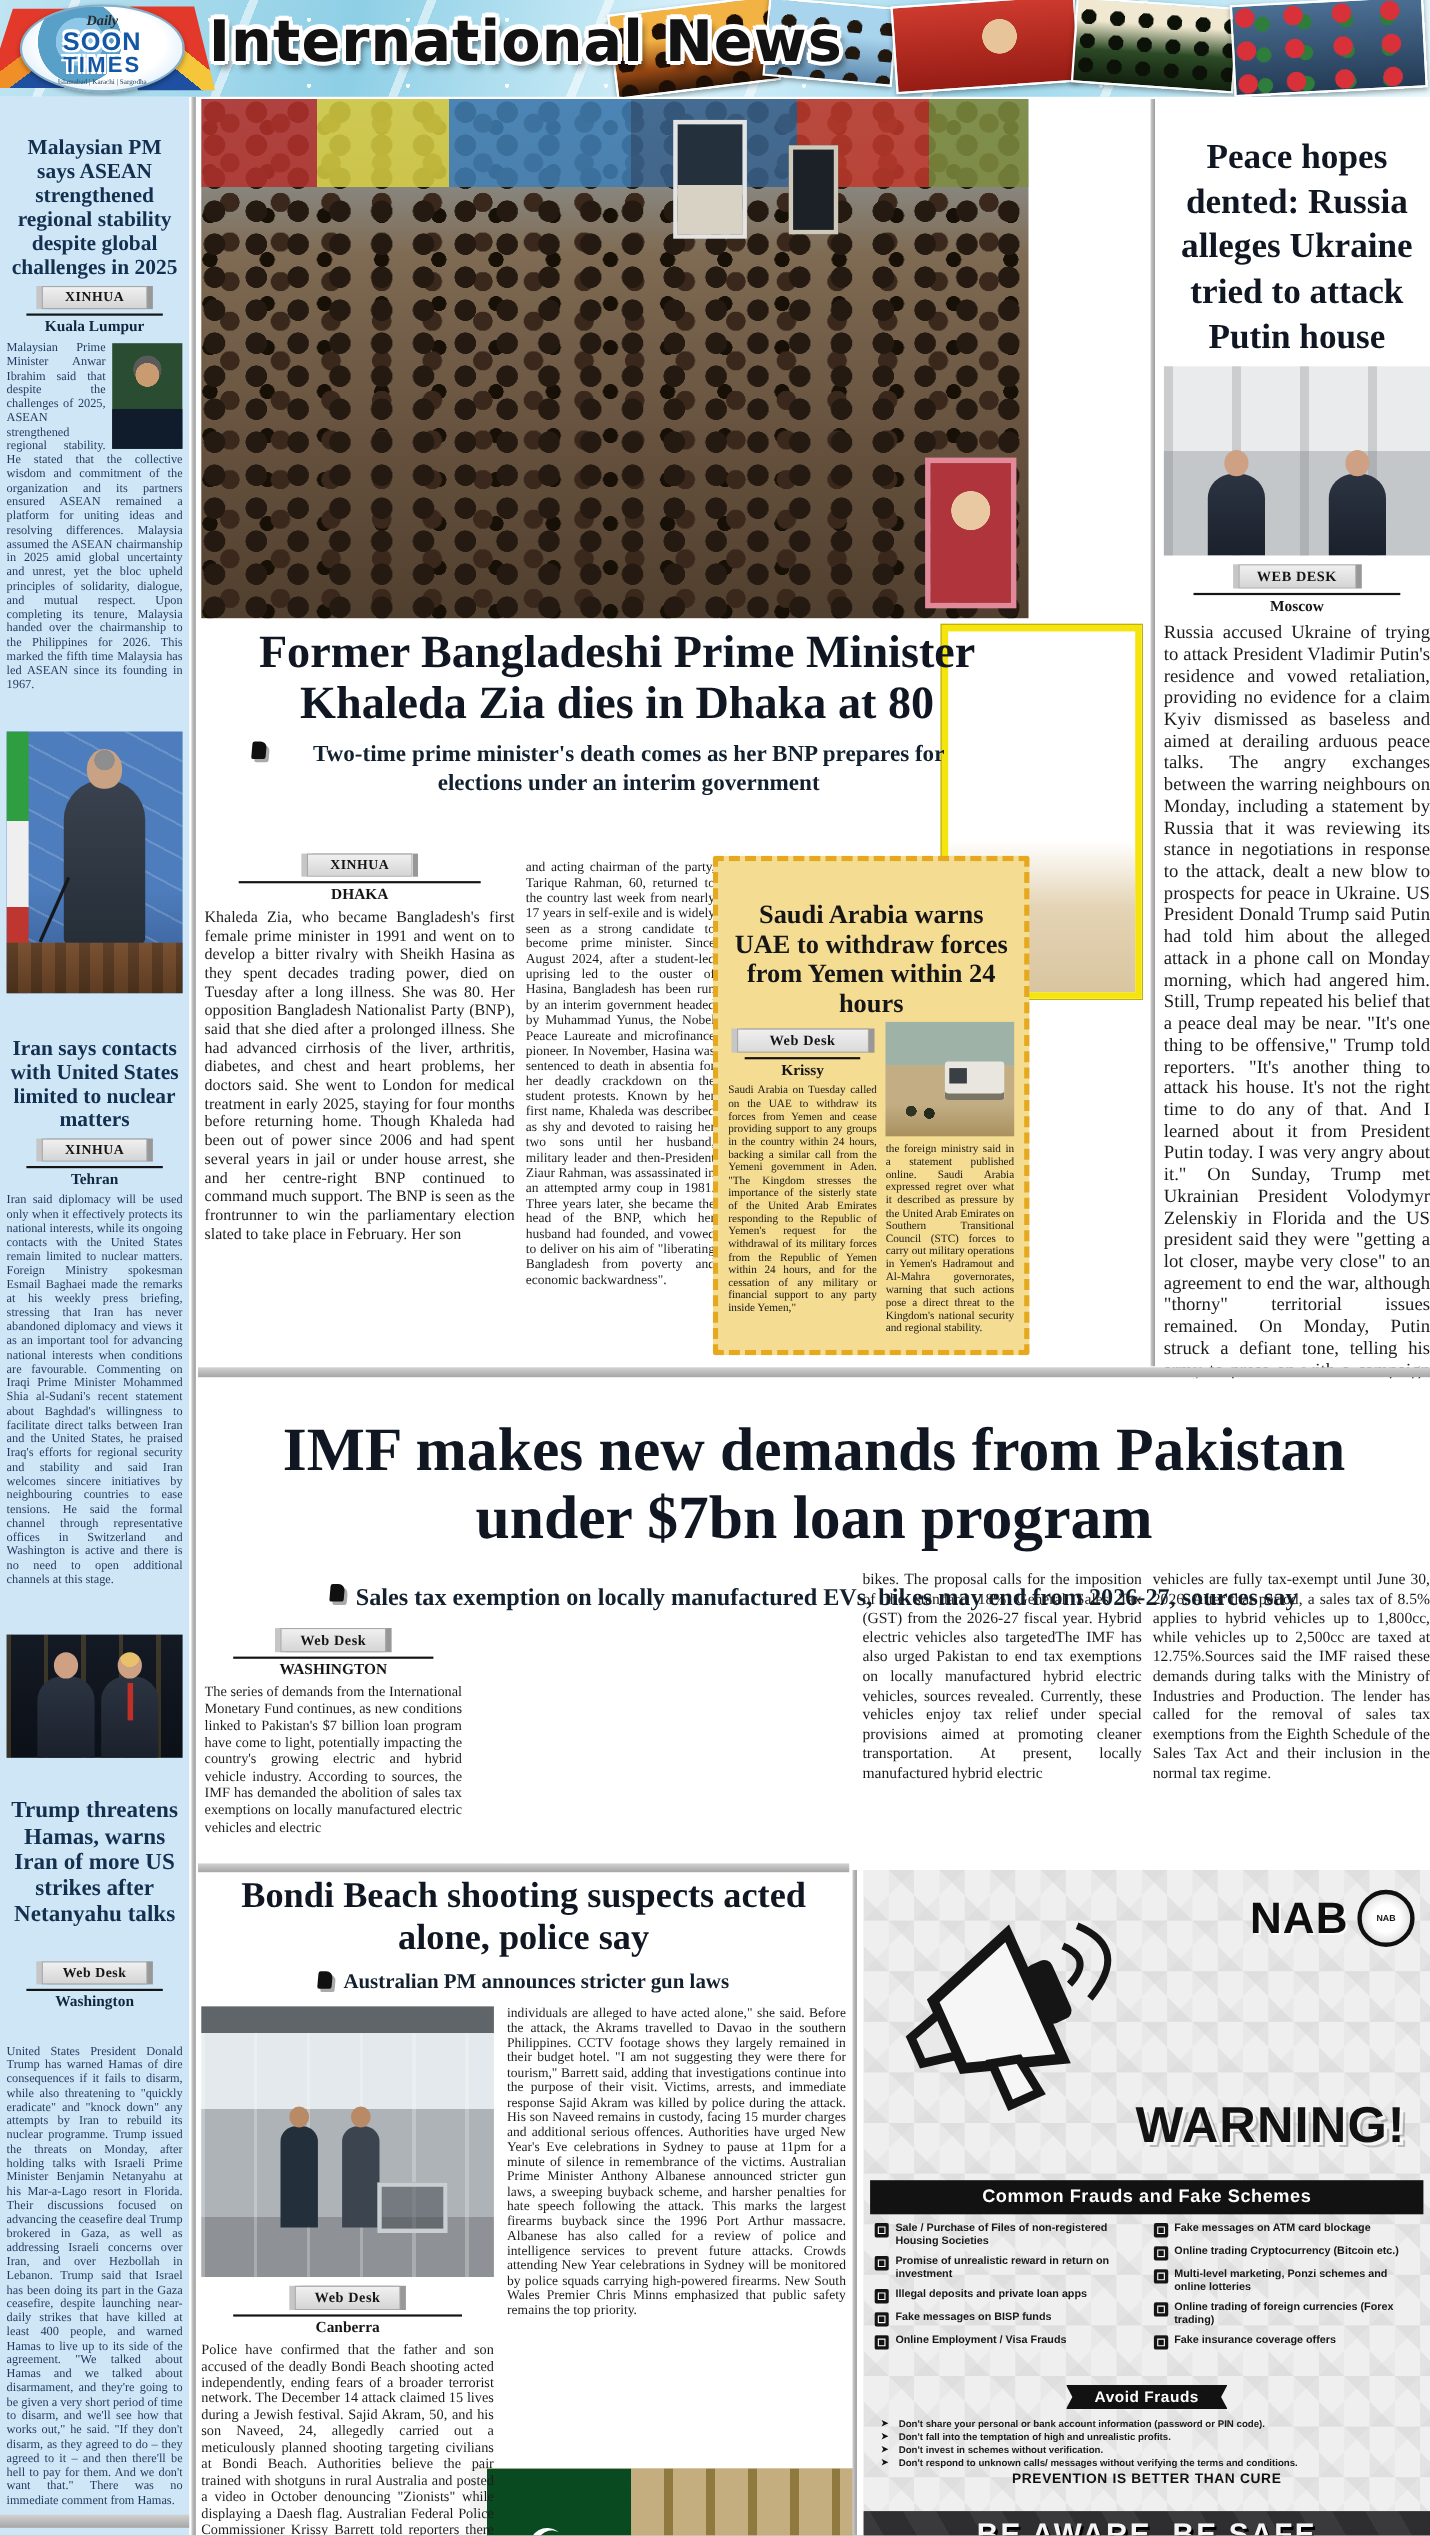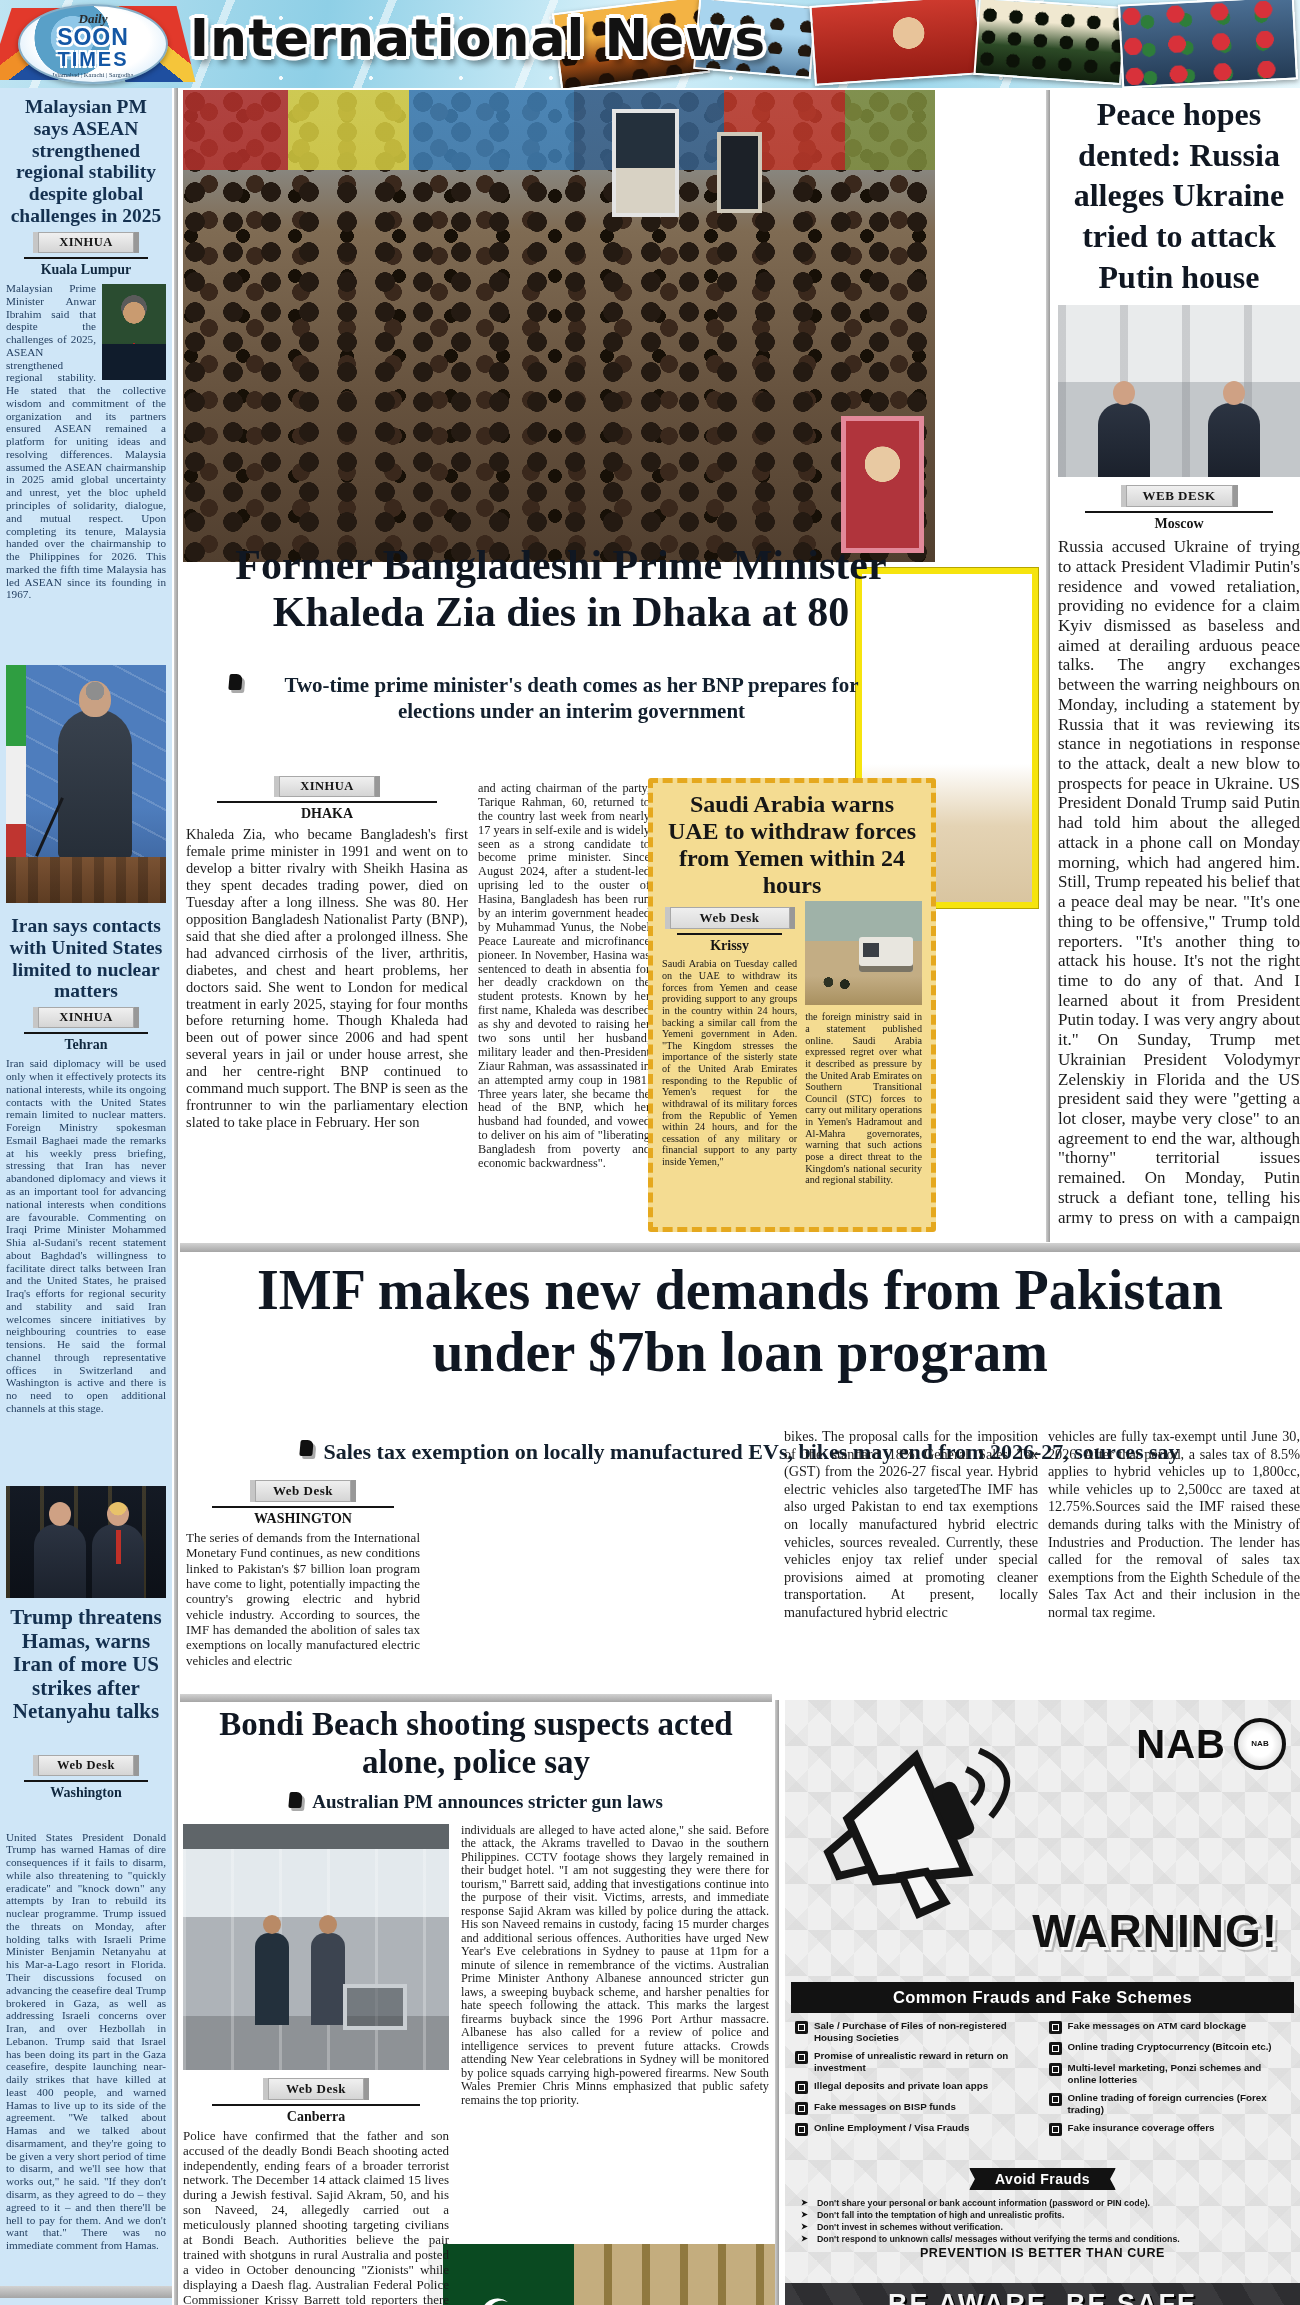--- a/index.html
+++ b/index.html
@@ -38,21 +38,21 @@
   .logo-daily{font-style:italic;font-weight:bold;font-size:13px;color:#2a2a2a;margin-top:5px;}
   .logo-soon{font-family:"Liberation Sans",sans-serif;font-weight:900;font-size:23px;line-height:.95;color:#1457a5;
     text-shadow:-2px -2px 0 #fff,2px -2px 0 #fff,-2px 2px 0 #fff,2px 2px 0 #fff;letter-spacing:1px;}
   .logo-times{font-family:"Liberation Sans",sans-serif;font-weight:900;font-size:20px;line-height:1;color:#1457a5;
     text-shadow:-2px -2px 0 #fff,2px -2px 0 #fff,-2px 2px 0 #fff,2px 2px 0 #fff;letter-spacing:2px;}
   .logo-cities{font-size:6.5px;color:#24415e;margin-top:2px;}
 
   
   .vrule{background:linear-gradient(90deg,#cdcdcd,#9b9b9b);}
   .hbar{background:linear-gradient(180deg,#d2d2d2,#a5a5a5);}
-  .hl{font-weight:bold;color:#101722;text-align:center;}
+  .hl{font-weight:bold;color:#101722;text-align:center;margin-top:28px;}
   .body-text{color:#1c1c1c;text-align:justify;overflow:hidden;}
   .byline{text-align:center;}
   .byline-box{display:inline-block;min-width:96px;padding:2px 16px;background:linear-gradient(180deg,#f0f0f0,#d5d5d5);
     border:1px solid #a8a8a8;box-shadow:-5px 0 0 #c6c6c6,5px 0 0 #989898;font-weight:bold;font-size:13px;color:#151515;letter-spacing:.5px;}
   .byline-rule{height:2px;background:#141414;width:78%;margin:4px auto 3px;}
   .byline-city{font-weight:bold;font-size:14px;color:#151515;}
   .bullet{display:inline-block;width:13px;height:16px;background:#101010;border-radius:2px 6px 2px 2px;
     box-shadow:3px 3px 0 rgba(100,100,100,.55);margin-right:10px;transform:translateY(2px) skewX(-5deg);flex:0 0 13px;}
   .subhead{font-weight:bold;color:#13202e;text-align:center;line-height:1.25;}
 

